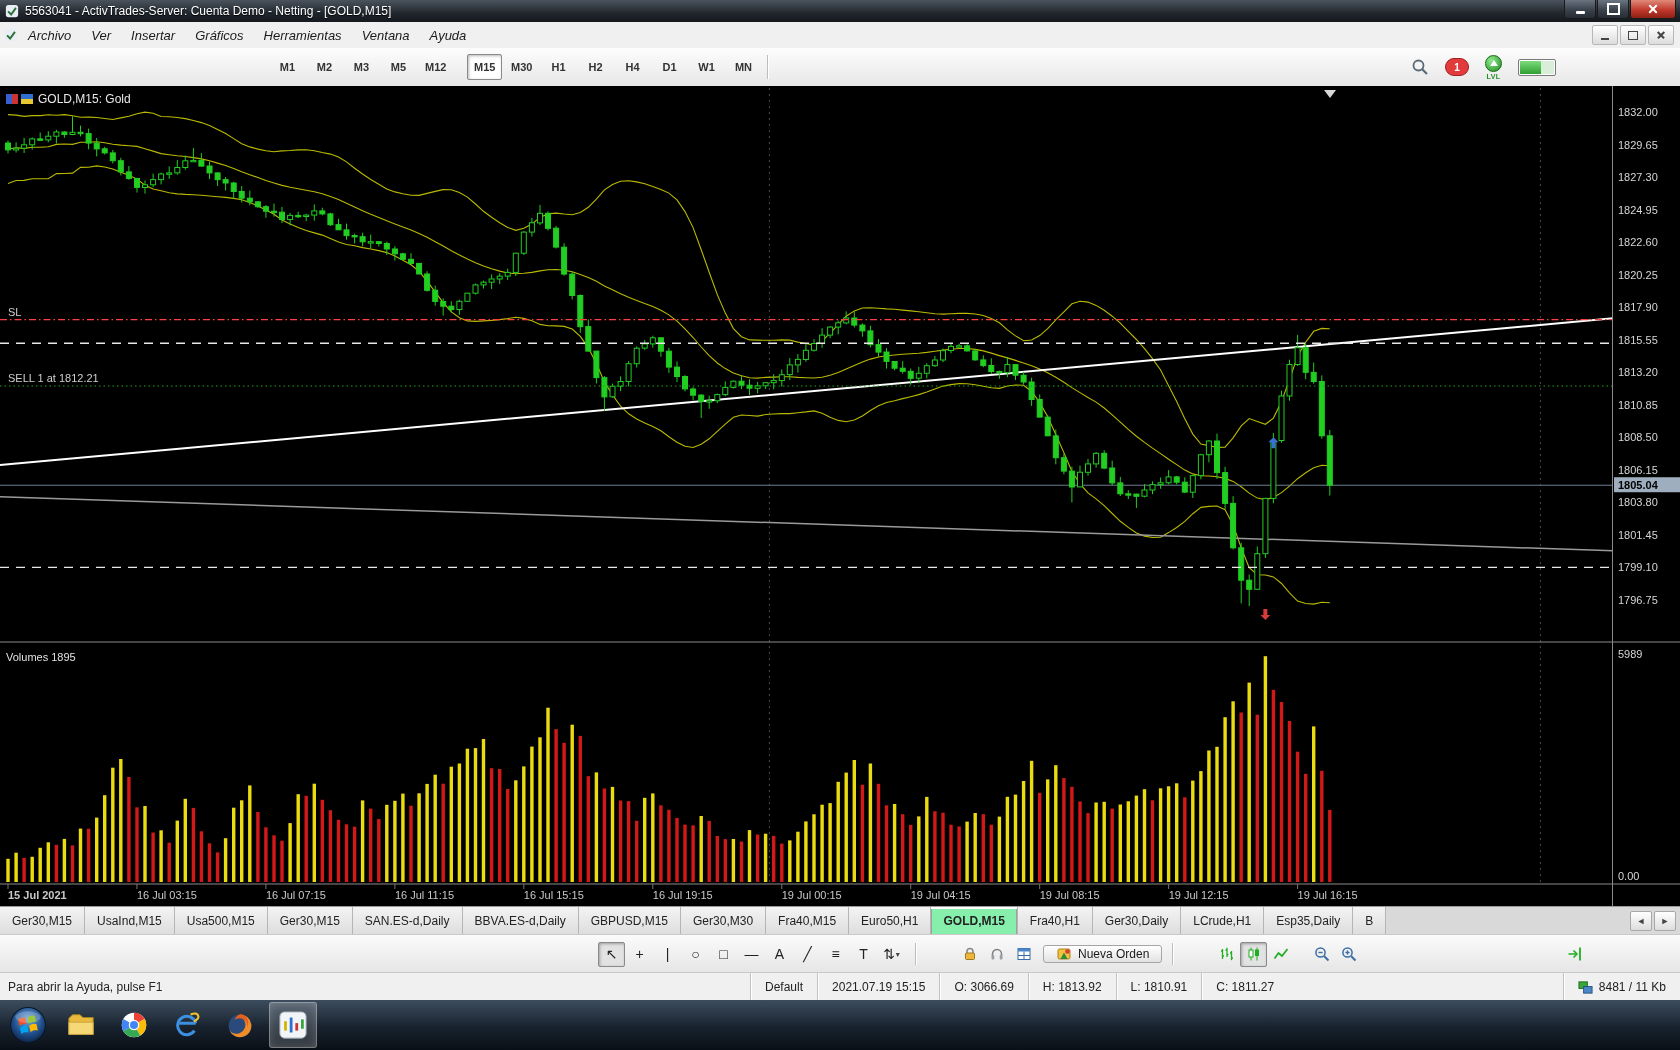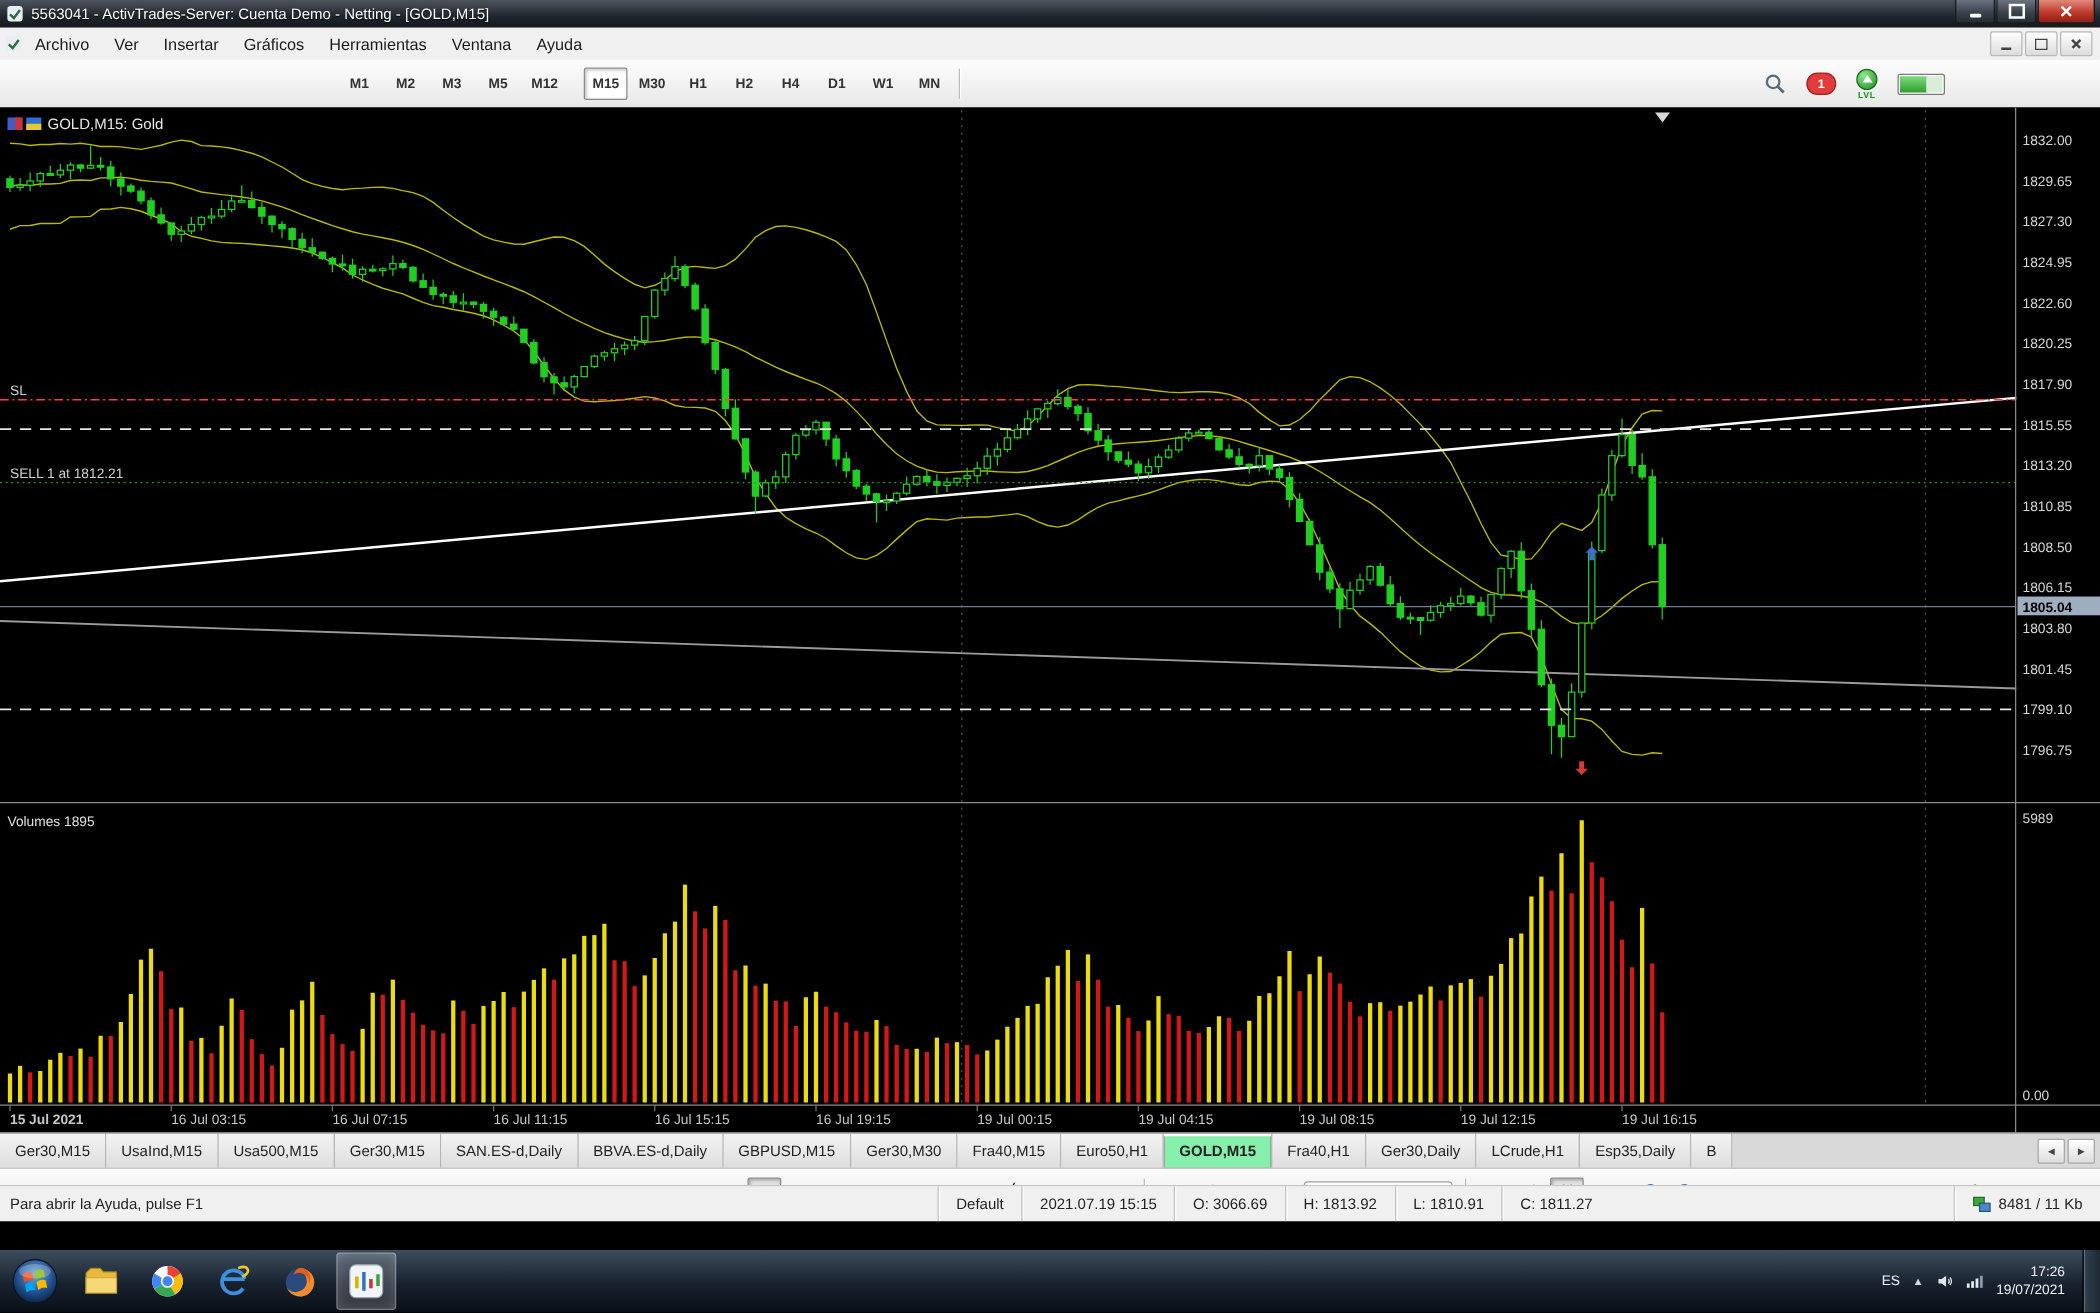--- a/index.html
+++ b/index.html
@@ -13,21 +13,21 @@
   .win-controls{margin-left:auto;display:flex;align-items:flex-start;height:100%;padding-right:4px;}
   .t-btn{position:relative;width:30px;height:18px;margin-left:1px;border:1px solid #1a1a1a;border-top:none;border-radius:0 0 3px 3px;background:linear-gradient(#6a7481,#3a424c 55%,#262c34);display:flex;align-items:center;justify-content:center;}
   .t-btn.close{width:44px;background:linear-gradient(#e08a7a,#c0392b 55%,#8e2015);}
   .glyph-min{width:9px;height:3px;background:#fff;border-radius:1px;margin-top:6px;}
   .glyph-max{width:9px;height:8px;border:2px solid #fff;}
   .glyph-x1,.glyph-x2{position:absolute;left:50%;top:50%;width:11px;height:2px;background:#fff;border-radius:1px;}
   .glyph-x1{transform:translate(-50%,-50%) rotate(45deg);}
   .glyph-x2{transform:translate(-50%,-50%) rotate(-45deg);}
 
   
-  .menubar{top:22px;height:26px;background:#f0f0f0;border-bottom:1px solid #d6d6d6;display:flex;font-size:13px;color:#1a1a1a;padding-left:4px;}
+  .menubar{top:22px;height:26px;background:#f0f0f0;border-bottom:1px solid #d6d6d6;display:flex;font-size:13px;color:#1a1a1a;padding-left:4px;font-style:italic;}
   .menu-items{display:flex;height:100%;align-items:center;}
   .menu-item{padding:0 10px;height:100%;display:flex;align-items:center;cursor:default;}
   .mdi-controls{margin-left:auto;display:flex;align-items:center;padding-right:6px;}
   .mdi-btn{position:relative;width:24px;height:18px;margin-left:2px;border:1px solid #b8b8b8;border-radius:2px;background:linear-gradient(#ffffff,#dcdcdc);display:flex;align-items:center;justify-content:center;}
   .m-min{width:8px;height:2px;background:#444;margin-top:8px;}
   .m-max{width:8px;height:7px;border:1.5px solid #444;}
   .m-x1,.m-x2{position:absolute;left:50%;top:50%;width:9px;height:1.6px;background:#444;}
   .m-x1{transform:translate(-50%,-50%) rotate(45deg);}
   .m-x2{transform:translate(-50%,-50%) rotate(-45deg);}
 
@@ -68,21 +68,21 @@
   .tool-glyph{line-height:1;}
   .caret{font-size:8px;margin-left:1px;color:#444;}
   .bar-sep{width:1px;height:22px;background:#bdbdbd;box-shadow:1px 0 0 #fff;margin:0 10px;}
   .gap30{width:30px;}
   .gap14{width:14px;}
   .nueva-btn{height:18px;display:flex;align-items:center;gap:6px;padding:0 12px;margin-left:6px;border:1px solid #a5a5a5;border-radius:3px;background:linear-gradient(#ffffff,#e2e2e2);font-family:inherit;font-size:12px;color:#1a1a1a;}
   .spacer{flex:1;}
   .endpad{width:92px;}
 
   
-  .statusbar{top:948px;height:28px;background:#f0f0f0;border-top:1px solid #c9c9c9;display:flex;align-items:stretch;font-size:12px;color:#222;}
+  .statusbar{top:972px;height:28px;background:#f0f0f0;border-top:1px solid #c9c9c9;display:flex;align-items:stretch;font-size:12px;color:#222;}
   .sb-help{flex:0 0 742px;display:flex;align-items:center;padding-left:8px;}
   .sb-seg{display:flex;align-items:center;padding:0 14px;border-left:1px solid #c2c2c2;box-shadow:inset 1px 0 0 #fff;white-space:nowrap;gap:6px;}
   .sb-right{margin-left:auto;display:flex;align-items:stretch;}
 
   
   .taskbar{top:1000px;height:50px;background:linear-gradient(#3d4d5e,#18222e 55%,#090f16);display:flex;align-items:center;gap:5px;padding-left:4px;}
   .tb-app{width:46px;height:44px;display:flex;align-items:center;justify-content:center;border-radius:3px;border:1px solid transparent;}
   .tb-app.active{background:rgba(255,255,255,.16);border-color:rgba(255,255,255,.35);box-shadow:inset 0 0 10px rgba(255,255,255,.18);}
   .tray{margin-left:auto;display:flex;align-items:center;gap:10px;color:#eaf0f6;font-size:11px;}
   .tray-caret{font-size:9px;color:#cfd8e2;}
@@ -1012,38 +1012,15 @@
         <span class="svg-icon">
           <svg viewBox="0 0 32 32" width="30" height="30">
             <rect x="2" y="2" width="28" height="28" rx="5" fill="#f2f5f8" stroke="#9aa6b2"></rect>
             <line x1="8" y1="22" x2="8" y2="12" stroke="#d4b400" stroke-width="3"></line>
             <line x1="14" y1="24" x2="14" y2="8" stroke="#2f6fd0" stroke-width="3"></line>
             <line x1="20" y1="22" x2="20" y2="14" stroke="#cc3333" stroke-width="3"></line>
             <line x1="26" y1="20" x2="26" y2="10" stroke="#3aa53a" stroke-width="3"></line>
           </svg>
         </span>
       </div>
-    <div class="tray">
-      <span>ES</span>
-      <span class="tray-caret">▲</span>
-      <span class="svg-icon">
-          <svg viewBox="0 0 16 16" width="14" height="14">
-            <polygon points="2,6 5,6 9,3 9,13 5,10 2,10" fill="#dfe7ee"></polygon>
-            <path d="M11 6 a3 3 0 0 1 0 4 M12.5 4.5 a5.5 5.5 0 0 1 0 7" fill="none" stroke="#dfe7ee" stroke-width="1.2"></path>
-          </svg>
-        </span>
-      <span class="svg-icon">
-          <svg viewBox="0 0 16 16" width="14" height="14">
-            <rect x="0.5" y="10" width="2.6" height="4" fill="#dfe7ee"></rect>
-            <rect x="4.5" y="8" width="2.6" height="6" fill="#dfe7ee"></rect>
-            <rect x="8.5" y="5.5" width="2.6" height="8.5" fill="#dfe7ee"></rect>
-            <rect x="12.5" y="3" width="2.6" height="11" fill="#8899aa"></rect>
-          </svg>
-        </span>
-      <div class="clock">
-        <div>17:26</div>
-        <div>19/07/2021</div>
-      </div>
-      <div class="desktop-strip"></div>
-    </div>
   </div>
 
 </div>
 
 </body></html>

